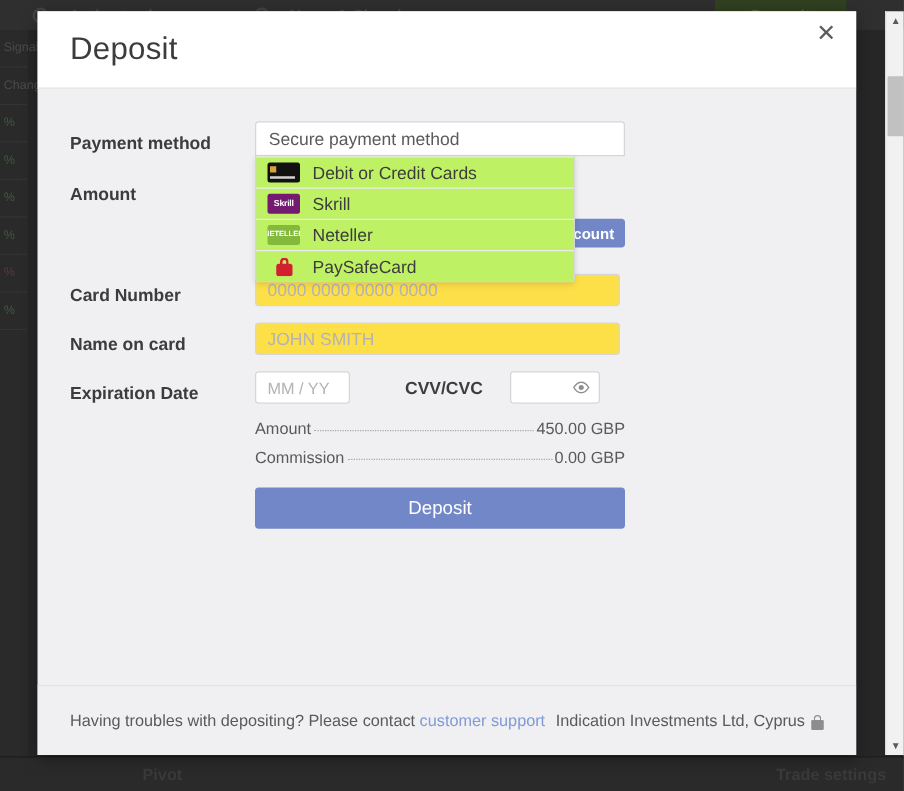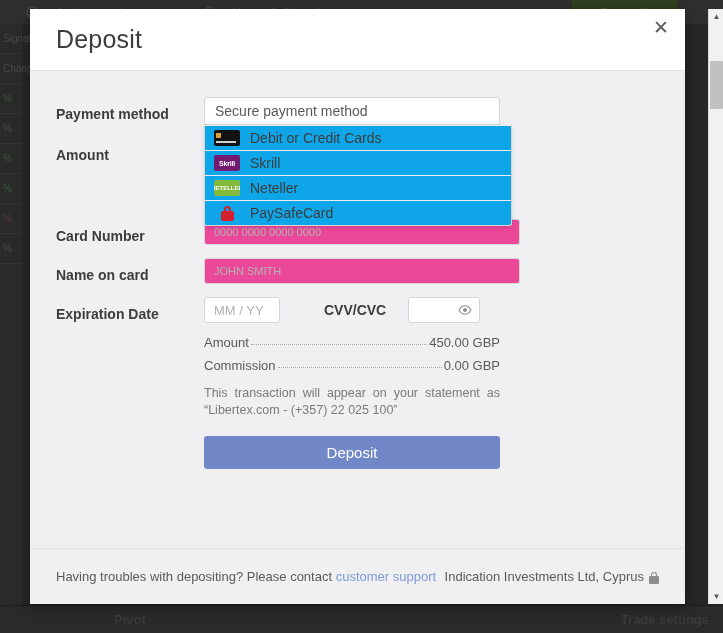--- a/index.html
+++ b/index.html
@@ -93,44 +93,44 @@
     margin-bottom: 13px;
   }
   .form-label {
     width: 148px; flex: none;
     font-size: 14px; color: #3c3c3c; font-weight: bold;
     padding-top: 9px;
   }
   .field-area { flex: 1; position: relative; }
 
   .txt-input {
-    width: 316px; height: 26px;
-    border: 1px solid #d6d6d8; background: #ec4899;
+    width: 292px; height: 26px;
+    border: 1px solid #d6d6d8; background: #fde047;
     border-radius: 3px;
-    font-size: 11px; color: #3c3c3c;
+    font-size: 14px; color: #3c3c3c;
     padding: 0 9px;
     font-family: "Liberation Sans", sans-serif;
     outline: none;
   }
   .txt-input::placeholder { color: #b3b3b5; }
 
   
   #select-box {
     width: 296px; height: 28px;
     border: 1px solid #d6d6d8; background: #fff;
     border-radius: 3px 3px 0 0;
     font-size: 14px; color: #5a5a5c;
     display: flex; align-items: center; padding: 0 10px;
     cursor: pointer;
   }
   #dropdown-list {
     position: absolute;
     left: 0; top: 28px;
-    width: 308px;
-    background: #0ea5e9;
+    width: 256px;
+    background: #bef264;
     border: 1px solid #d6d6d8;
     border-top: none;
     border-radius: 0 0 3px 3px;
     box-shadow: 0 2px 5px rgba(0,0,0,0.12);
     z-index: 30;
   }
   .dd-option {
     height: 25px;
     display: flex; align-items: center;
     padding: 0 9px;
@@ -448,21 +448,20 @@
         <span class="sum-dots"></span>
         <span class="sum-value">450.00 GBP</span>
       </div>
       <div class="sum-line">
         <span class="sum-label">Commission</span>
         <span class="sum-dots"></span>
         <span class="sum-value">0.00 GBP</span>
       </div>
     </div>
 
-    <div id="statement-note">This transaction will appear on your statement as “Libertex.com - (+357) 22 025 100”</div>
 
     <div id="deposit-btn">Deposit</div>
 
 
   </div>
 
   <div id="modal-footer">
     <div id="footer-left">
       <span>Having troubles with depositing? Please contact </span><a id="support-link">customer support</a>
     </div>

